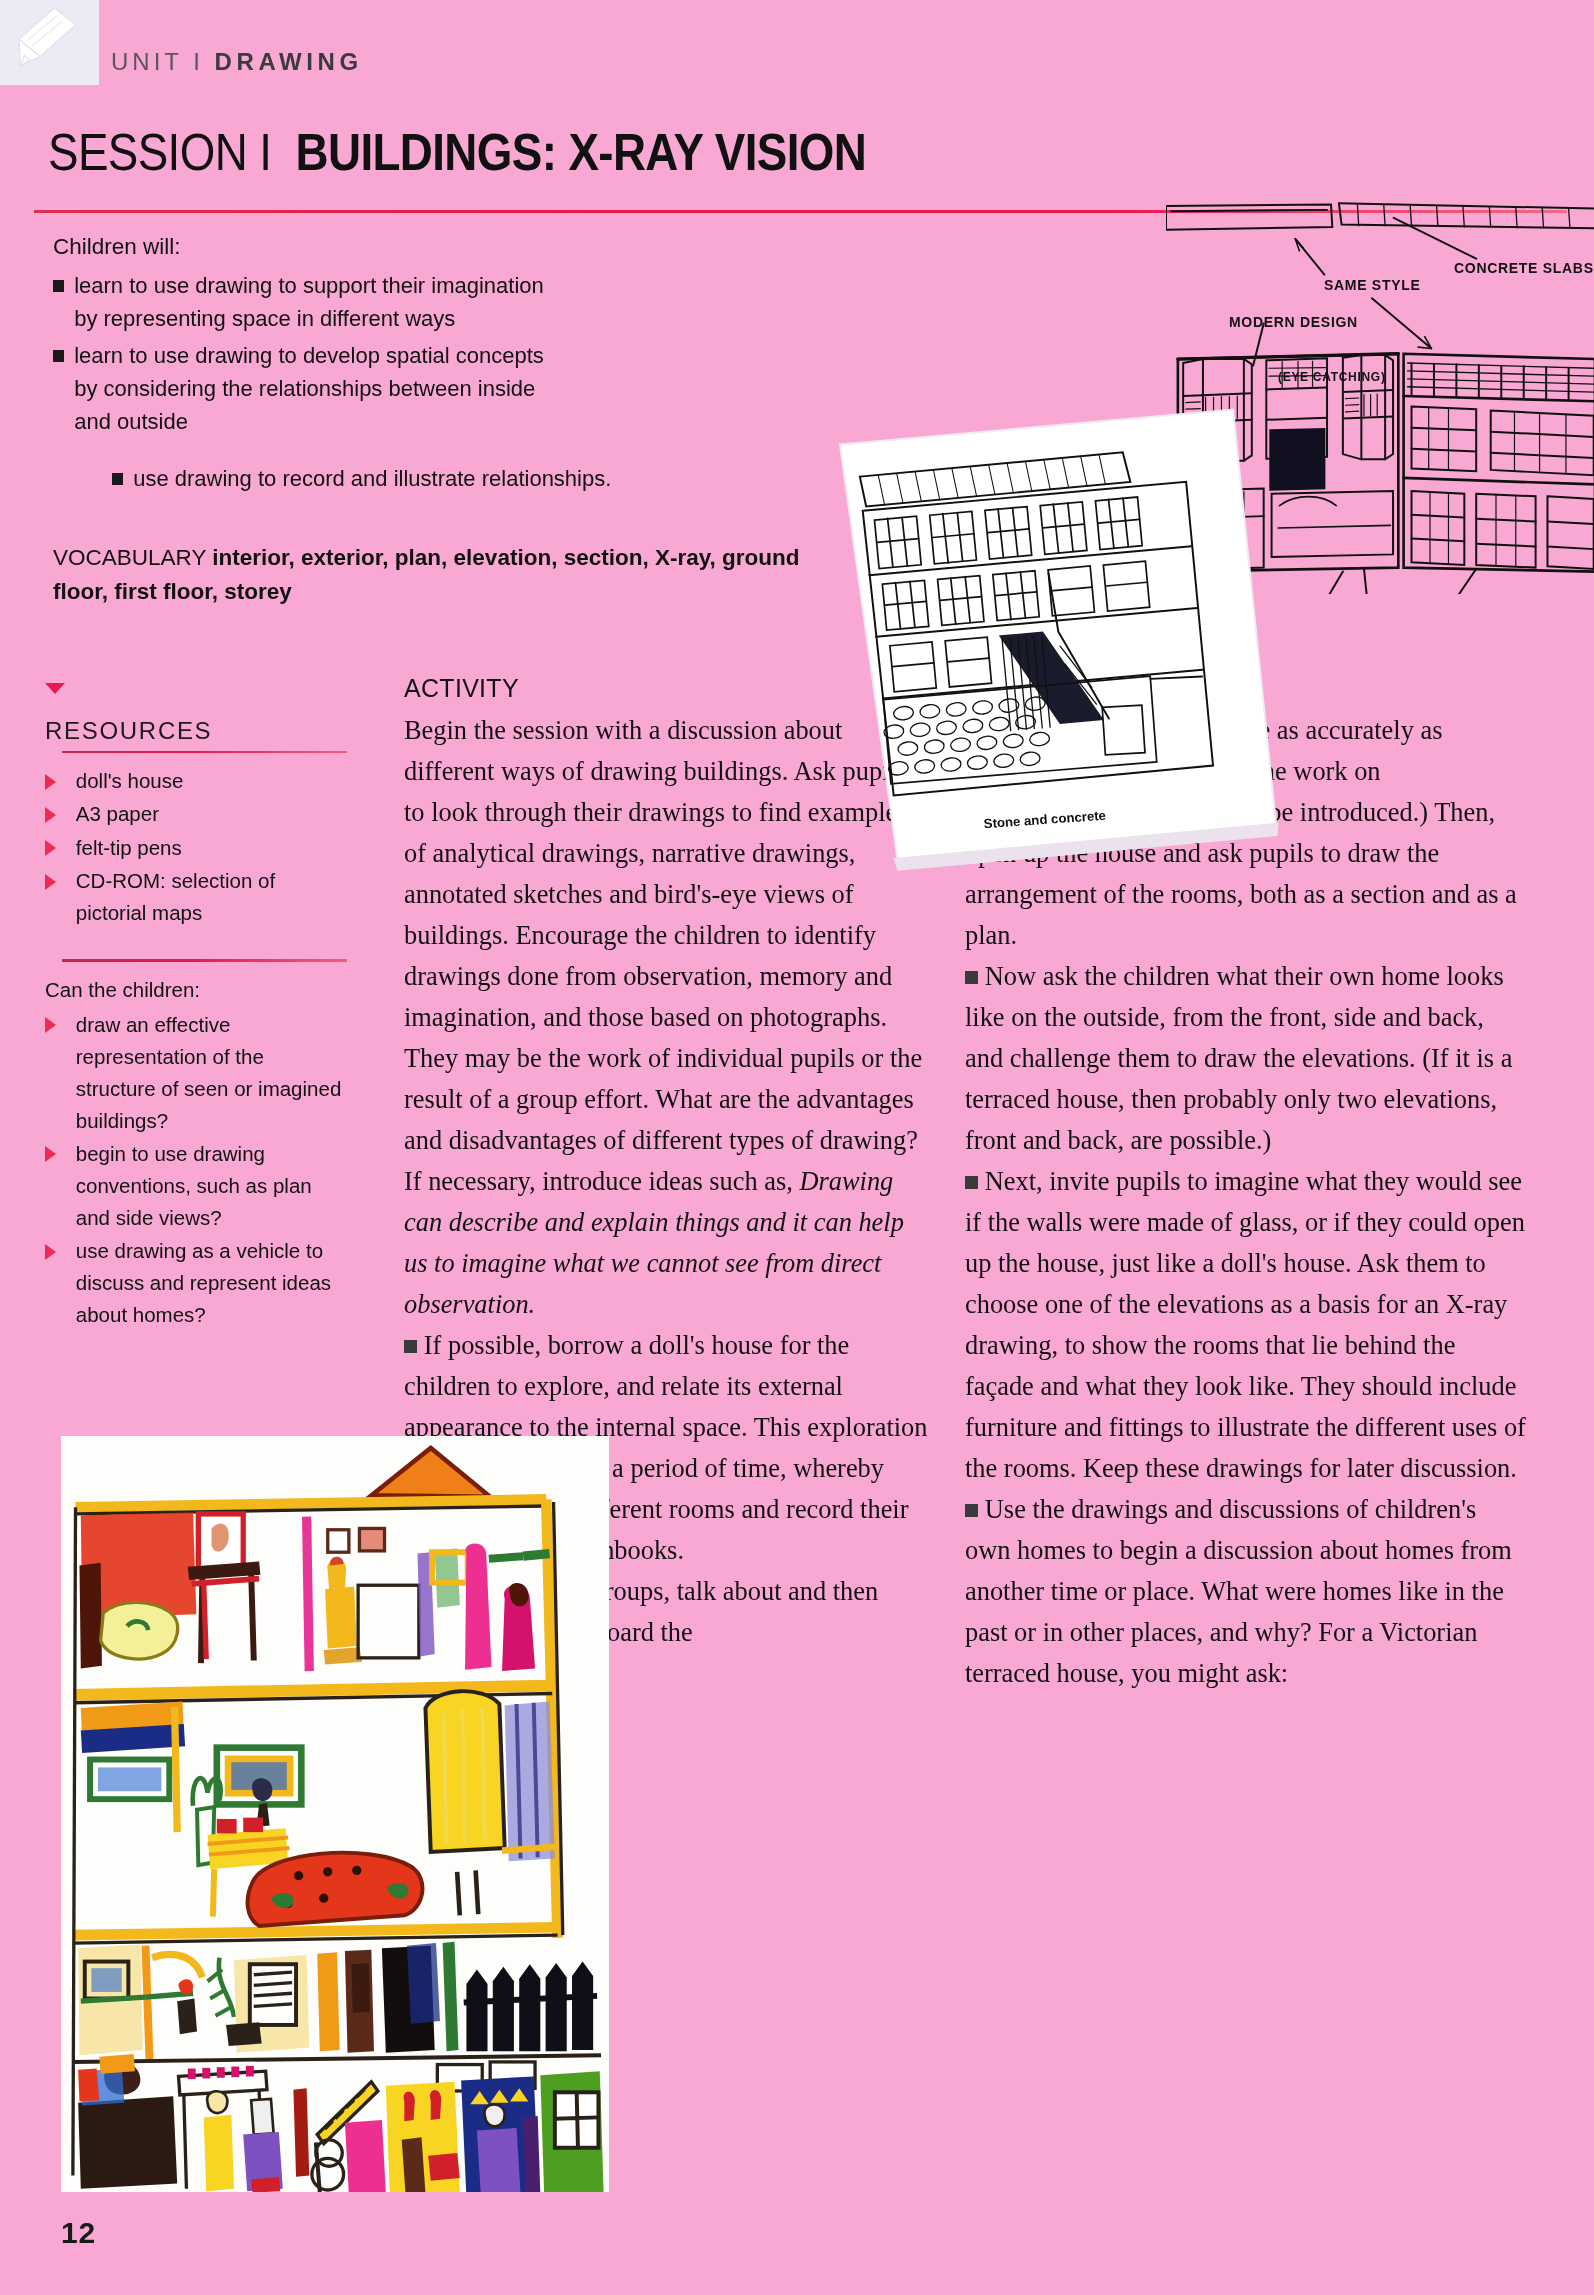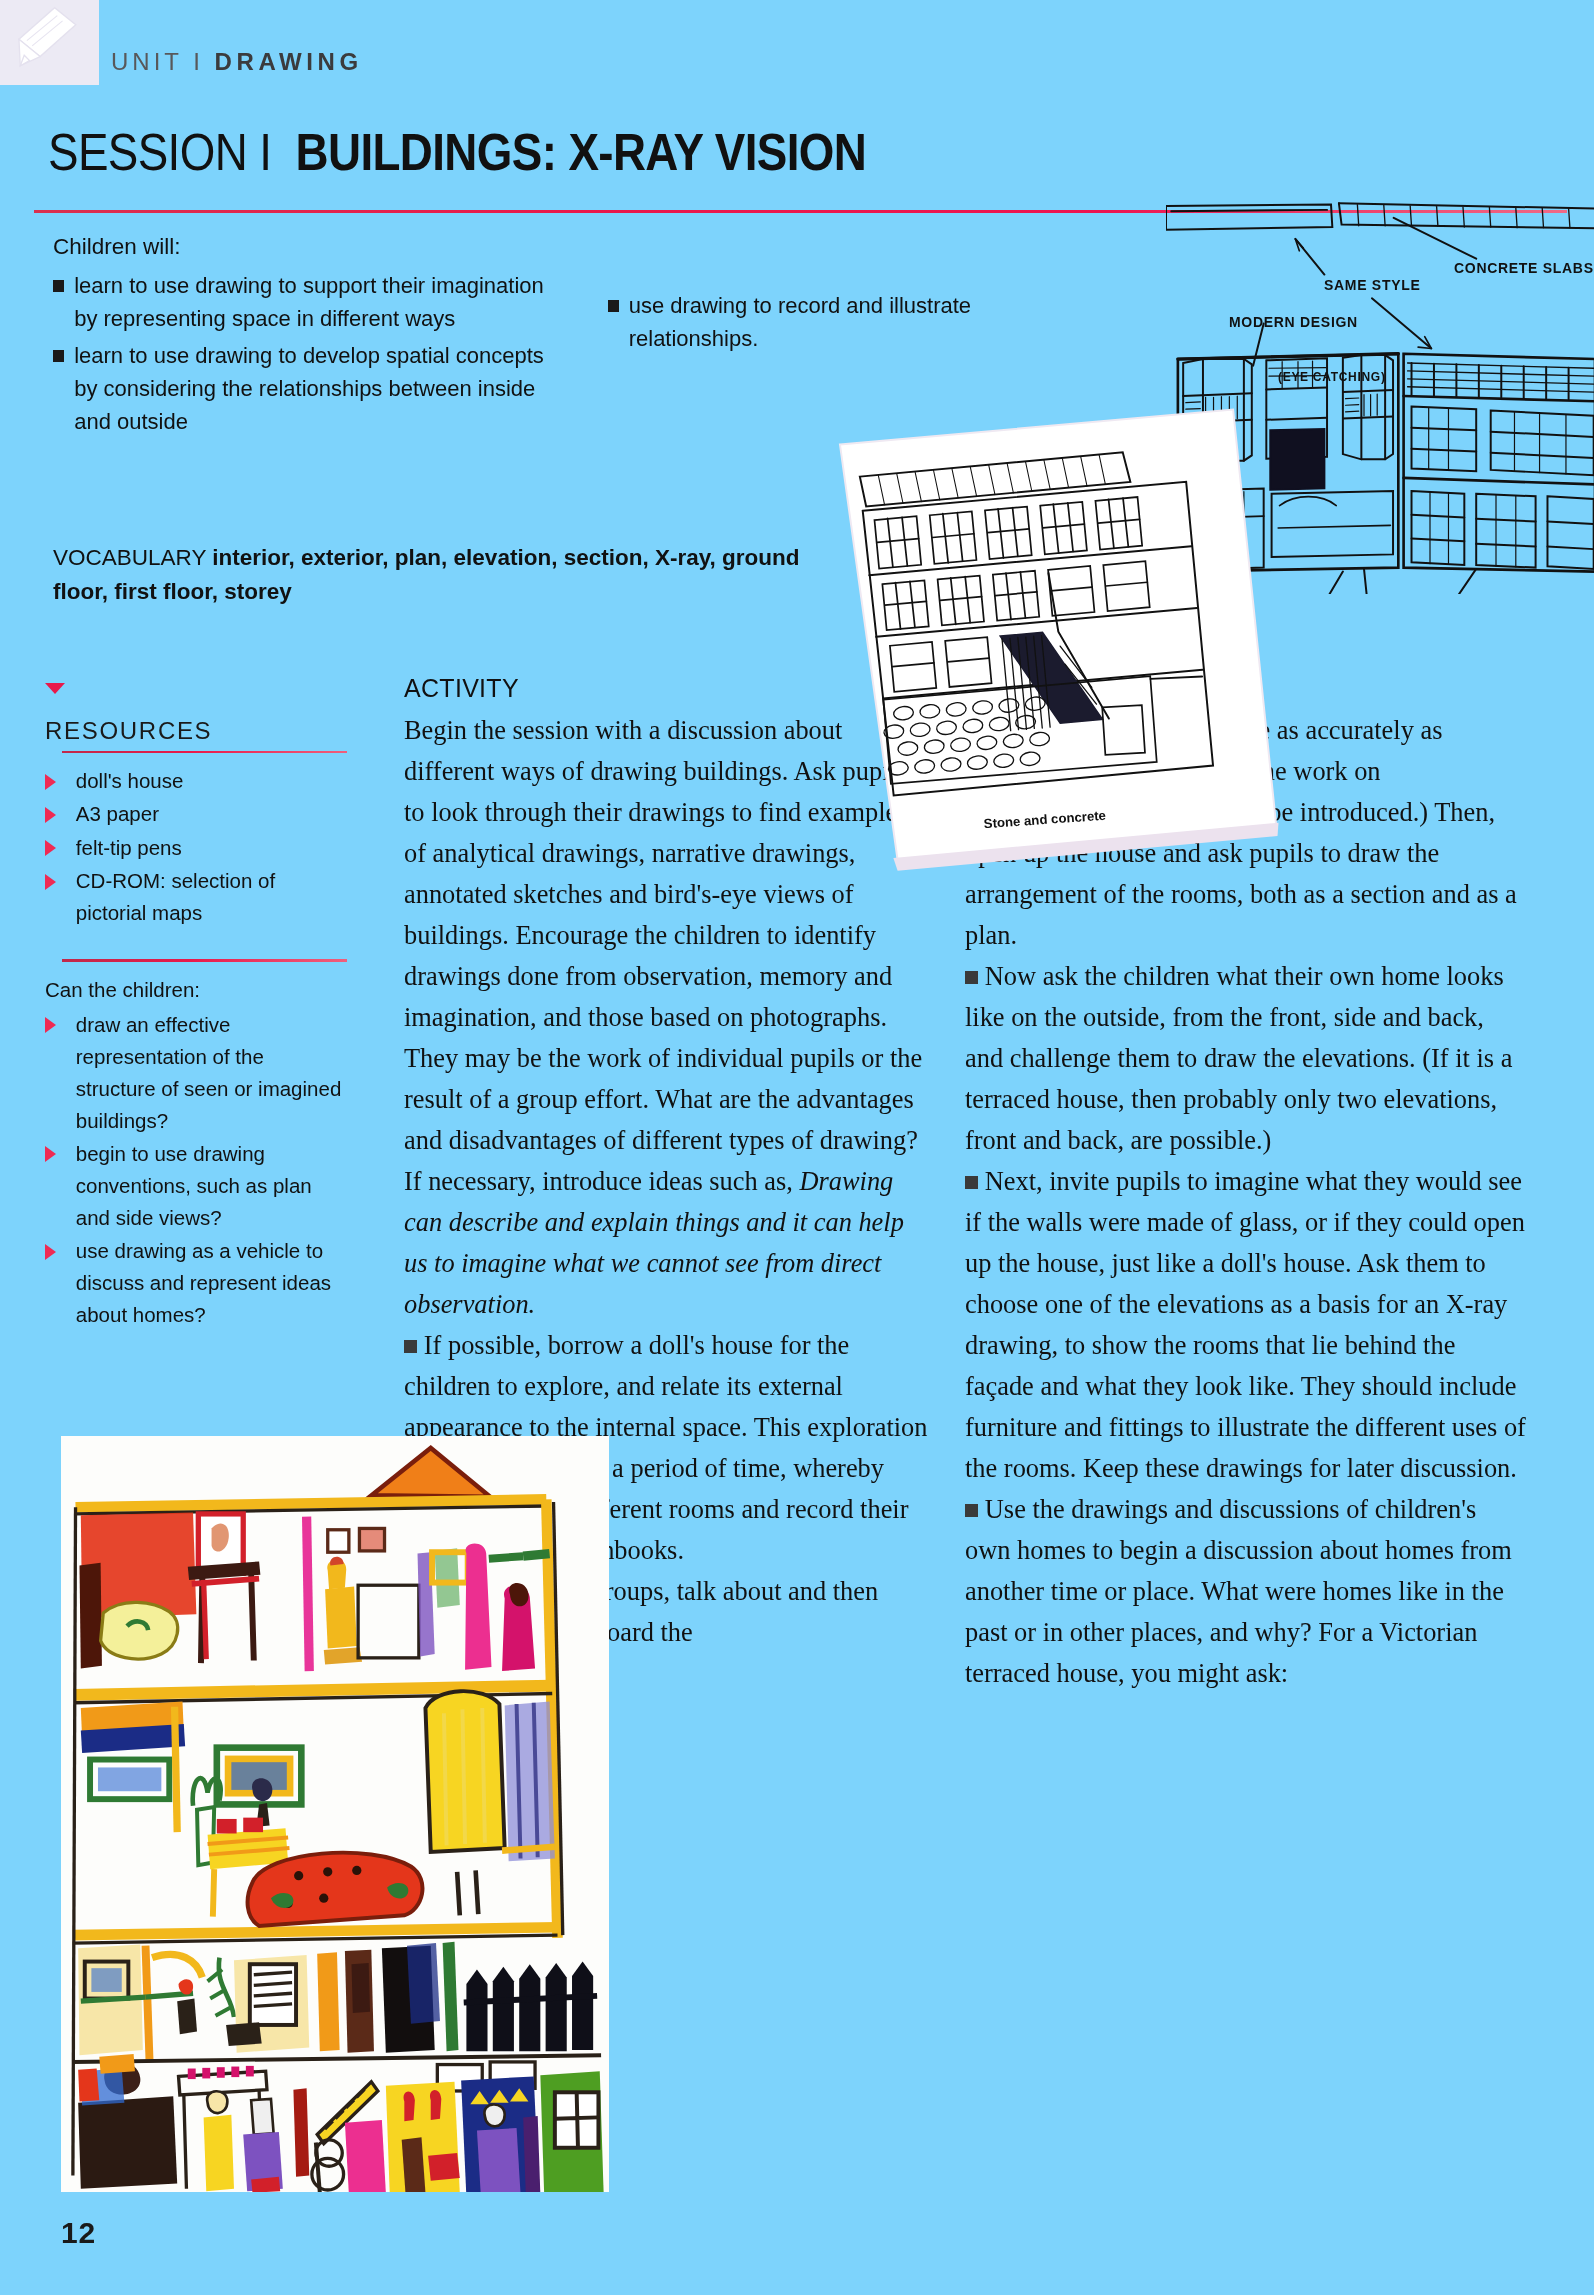--- a/index.html
+++ b/index.html
@@ -2,21 +2,21 @@
 <html style="font-size:10.6px"><head>
 <meta charset="utf-8">
 <style>
   html,body{margin:0;padding:0;background:#ffffff;}
   body{
     font-family:"Liberation Serif", serif;
     width:1595px; height:2295px;
     position:relative; overflow:hidden;
     -webkit-font-smoothing:antialiased;
   }
-  .page{position:absolute; inset:0; background:#7dd3fc;}
+  .page{position:absolute; inset:0; background:#f9a8d4;}
 
   
   .corner-motif{
     position:absolute; left:0; top:0; width:99px; height:85px;
     background:#eceaf4;
   }
   .corner-motif svg{position:absolute; left:6.6px; top:5.3px;}
 
   
   .running-head{
@@ -46,21 +46,21 @@
   
   .lo{position:absolute; left:53px; top:230px; width:1050px;}
   .lo-head{
     font-family:"Liberation Sans", sans-serif;
     font-size:24px; color:#111; letter-spacing:0.3px;
   }
   .lo-sub{
     font-family:"Liberation Sans", sans-serif;
     font-size:22.5px; color:#111; margin-top:4px;
   }
-  .lo-cols{display:flex; margin-top:9.2px;}
+  .lo-cols{display:flex; margin-top:9.2px;flex-direction:column;}
   .lo-col{width:502px;}
   .lo-col.right{margin-left:59px;margin-top:20px;}
   .lo-item{
     display:flex; margin-bottom:4px;
     font-family:"Liberation Sans", sans-serif;
     font-size:22px; line-height:33px; color:#111;
   }
   .lo-sq{
     width:11.2px; height:11.2px; background:#1a1a1a; flex:0 0 11.2px;
     margin-top:11.2px; margin-right:10px;

